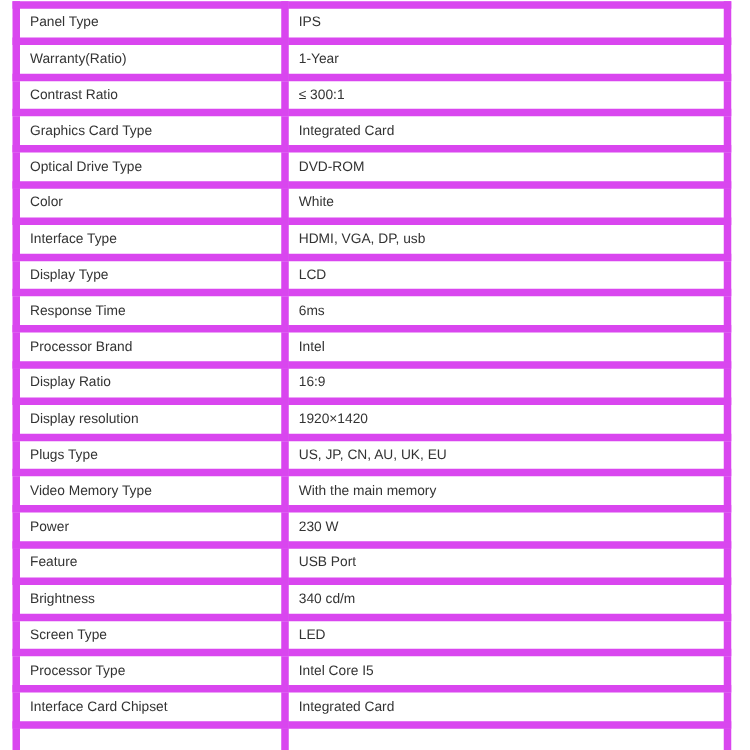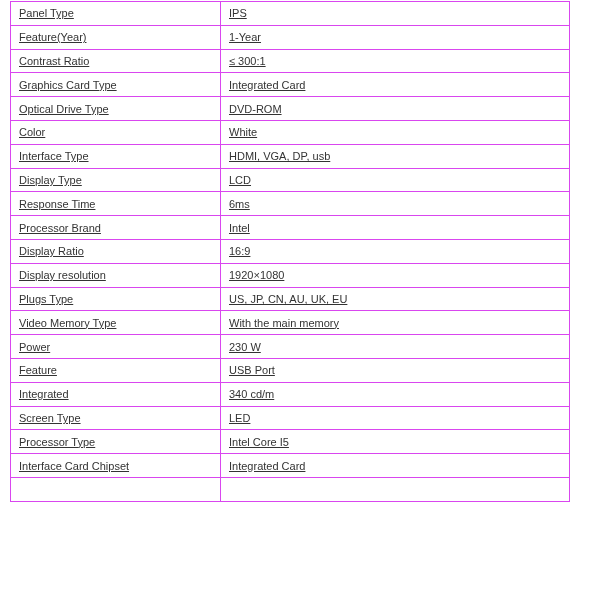--- a/index.html
+++ b/index.html
@@ -18,44 +18,43 @@
     }
     table.spec-table {
       border-collapse: collapse;
       width: 558px;
       table-layout: fixed;
       font-family: "Liberation Sans", "DejaVu Sans", sans-serif;
       font-size: 11px;
       color: #333333;
     }
     table.spec-table td {
-      border: 1px solid #d946ef;
+      border: 6px solid #d946ef;
       height: 22.8px;
       padding: 0 0 0 8px;
       vertical-align: middle;
       white-space: nowrap;
       overflow: hidden;
       line-height: 14px;
-      text-decoration: underline;
     }
     table.spec-table td.key { width: 201px; }
     table.spec-table td.val { width: 340px; }
   </style>
 </head>
 <body>
 
 <div class="spec-wrap">
   <table class="spec-table">
     <tbody id="spec-body">
       <tr>
           <td class="key">Panel Type</td>
           <td class="val">IPS</td>
         </tr>
       <tr>
-          <td class="key">Feature(Year)</td>
+          <td class="key">Warranty(Ratio)</td>
           <td class="val">1-Year</td>
         </tr>
       <tr>
           <td class="key">Contrast Ratio</td>
           <td class="val">≤ 300:1</td>
         </tr>
       <tr>
           <td class="key">Graphics Card Type</td>
           <td class="val">Integrated Card</td>
         </tr>
@@ -82,40 +81,40 @@
       <tr>
           <td class="key">Processor Brand</td>
           <td class="val">Intel</td>
         </tr>
       <tr>
           <td class="key">Display Ratio</td>
           <td class="val">16:9</td>
         </tr>
       <tr>
           <td class="key">Display resolution</td>
-          <td class="val">1920×1080</td>
+          <td class="val">1920×1420</td>
         </tr>
       <tr>
           <td class="key">Plugs Type</td>
           <td class="val">US, JP, CN, AU, UK, EU</td>
         </tr>
       <tr>
           <td class="key">Video Memory Type</td>
           <td class="val">With the main memory</td>
         </tr>
       <tr>
           <td class="key">Power</td>
           <td class="val">230 W</td>
         </tr>
       <tr>
           <td class="key">Feature</td>
           <td class="val">USB Port</td>
         </tr>
       <tr>
-          <td class="key">Integrated</td>
+          <td class="key">Brightness</td>
           <td class="val">340 cd/m</td>
         </tr>
       <tr>
           <td class="key">Screen Type</td>
           <td class="val">LED</td>
         </tr>
       <tr>
           <td class="key">Processor Type</td>
           <td class="val">Intel Core I5</td>
         </tr>

